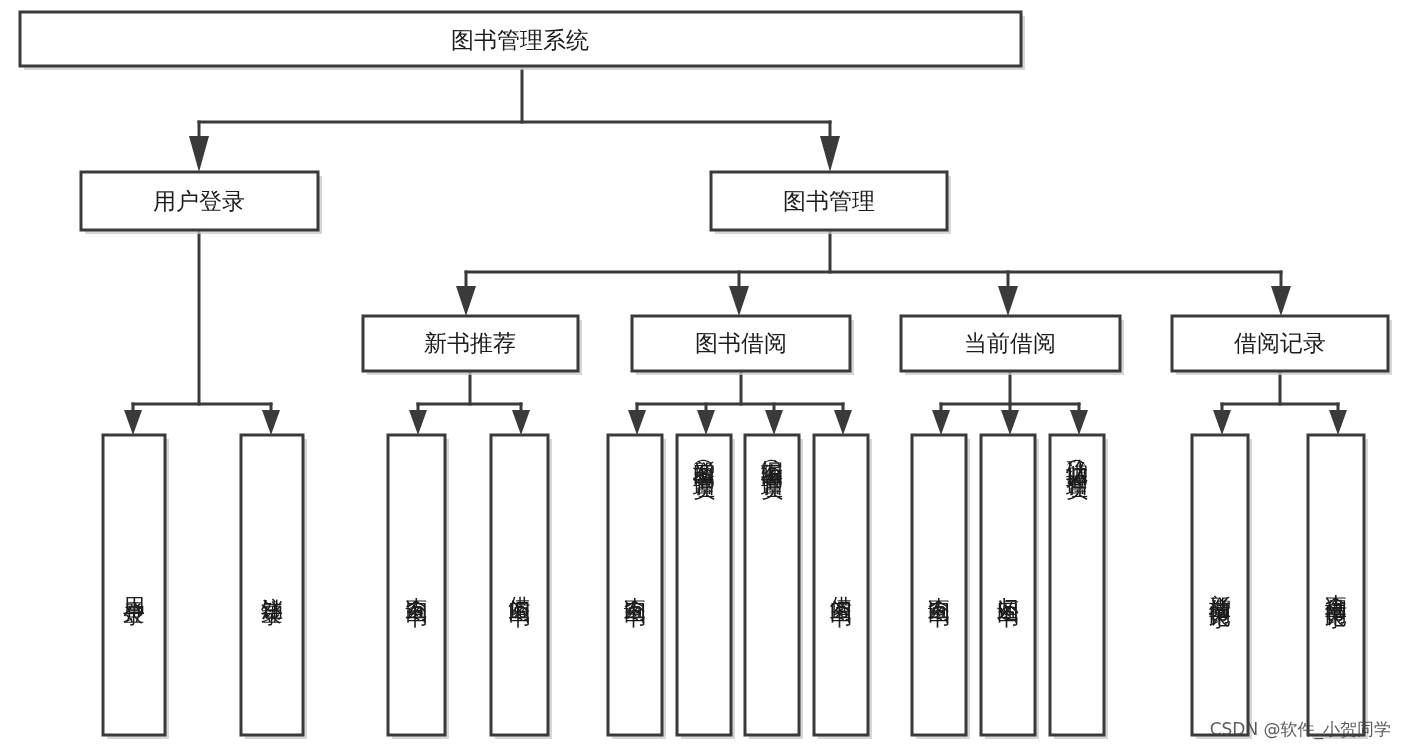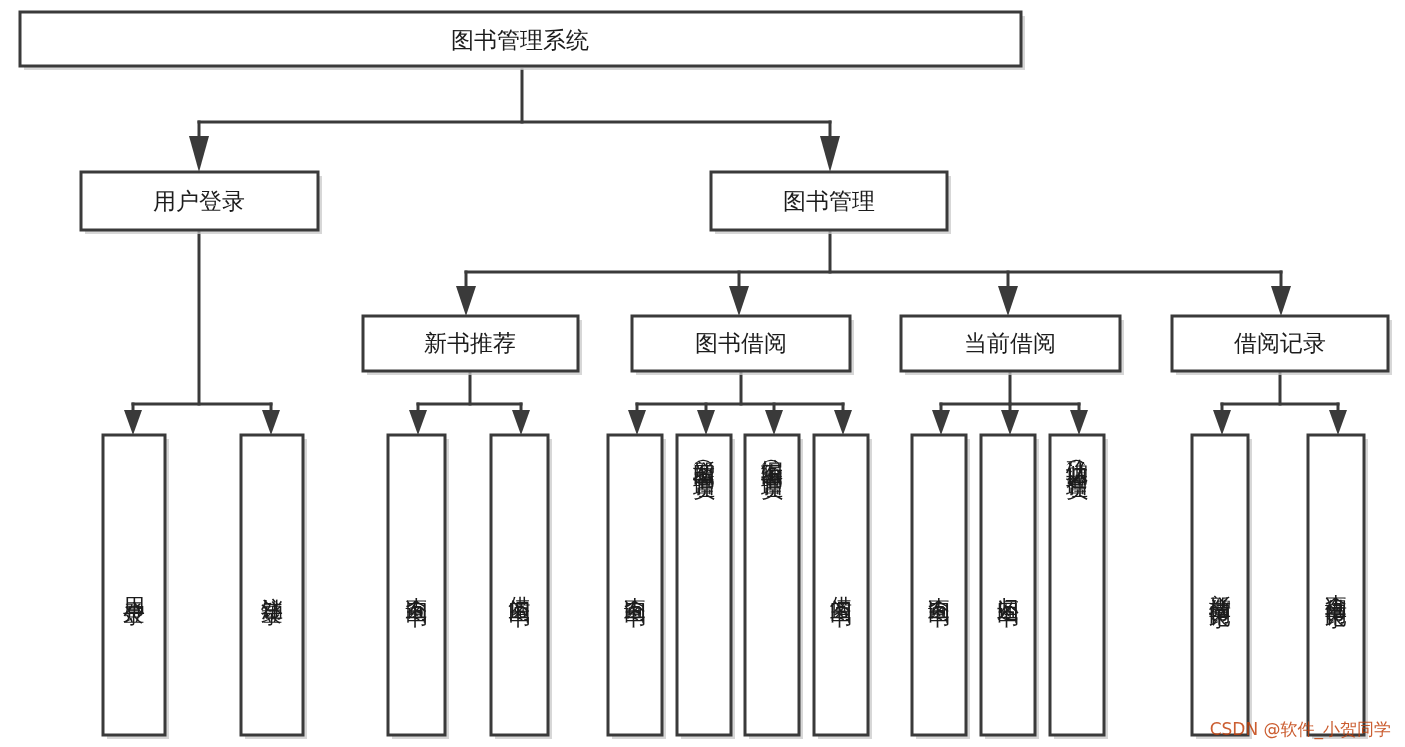--- a/index.html
+++ b/index.html
@@ -68,21 +68,21 @@
     color: #1c1c1c;
     white-space: nowrap;
     text-align: center;
   }
   .watermark {
     position: absolute;
     right: 14px;
     bottom: 6px;
     font-family: "DejaVu Sans", "Liberation Sans", sans-serif;
     font-size: 17px;
-    color: #c2410c;
+    color: #404040;
     opacity: 0.85;
     white-space: nowrap;
   }
 </style>
 </head>
 <body>
 
 <div id="diagram-root">
 
   <svg class="tree-canvas" viewBox="0 0 1405 747" xmlns="http://www.w3.org/2000/svg">

